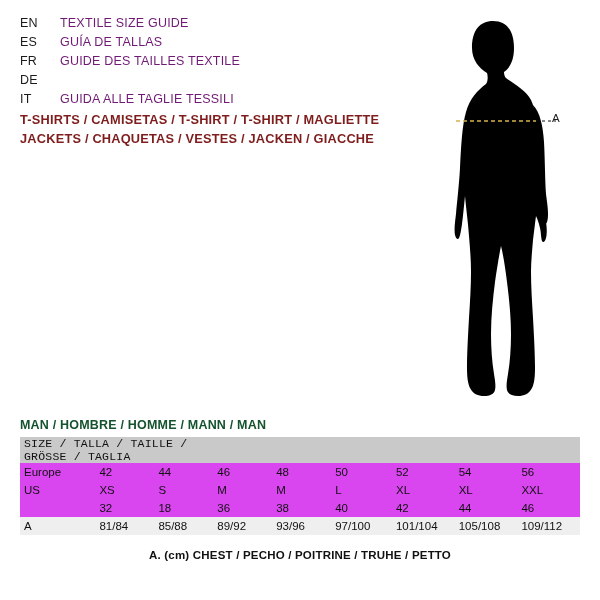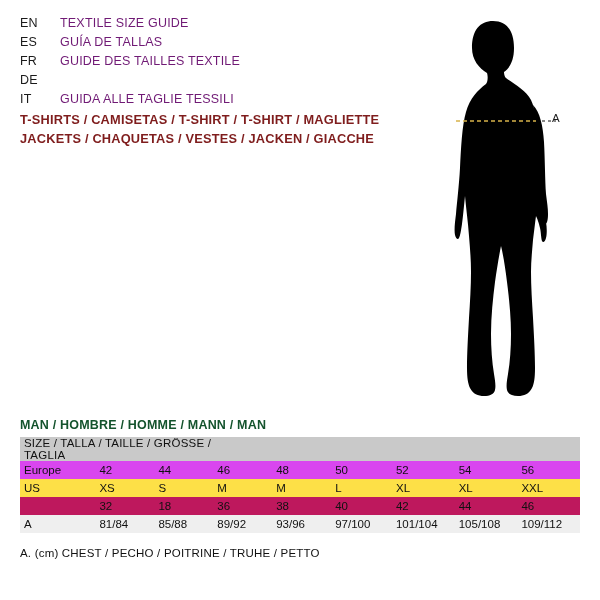--- a/index.html
+++ b/index.html
@@ -106,47 +106,49 @@
     font-weight: normal;
     vertical-align: middle;
   }
   .row-head {
     background: #c9c9c9;
   }
   .row-alt-a {
     background: #d946ef;
   }
   .row-alt-b {
-    background: #fde047;
+    background: #d946ef;
   }
   .row-alt-c {
-    background: #be185d;
+    background: #d946ef;
   }
   .row-alt-d {
     background: #efefef;
   }
   .col-label {
     width: 86px;
     padding-left: 4px !important;
   }
   .cell {
     width: 66px;
     padding-left: 4px !important;
   }
   .row-head .col-label,
   .row-head .cell {
     font-weight: normal;
     letter-spacing: 0.2px;
+    font-family: Liberation Mono, monospace;
   }
   .footnote {
     margin-top: 14px;
     font-size: 11.5px;
-    font-weight: normal;
+    font-weight: bold;
     letter-spacing: 0.2px;
     color: #111111;
+    text-align: center;
   }
 </style>
 </head>
 <body>
 
 <div class="page">
 
   <div class="lang-block">
     <div class="lang-row">
       <span class="lang-code">EN</span>

